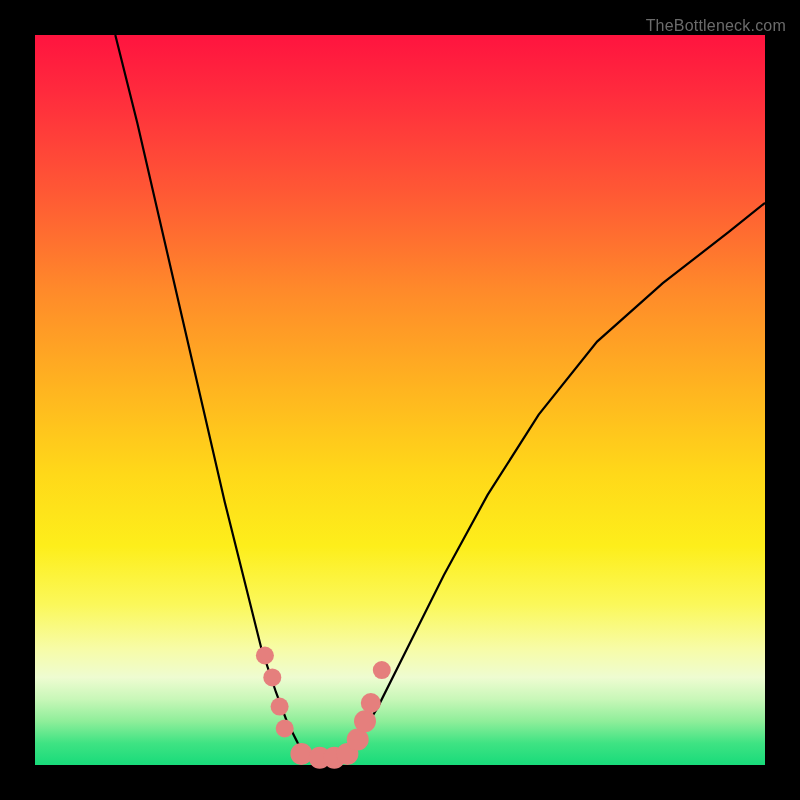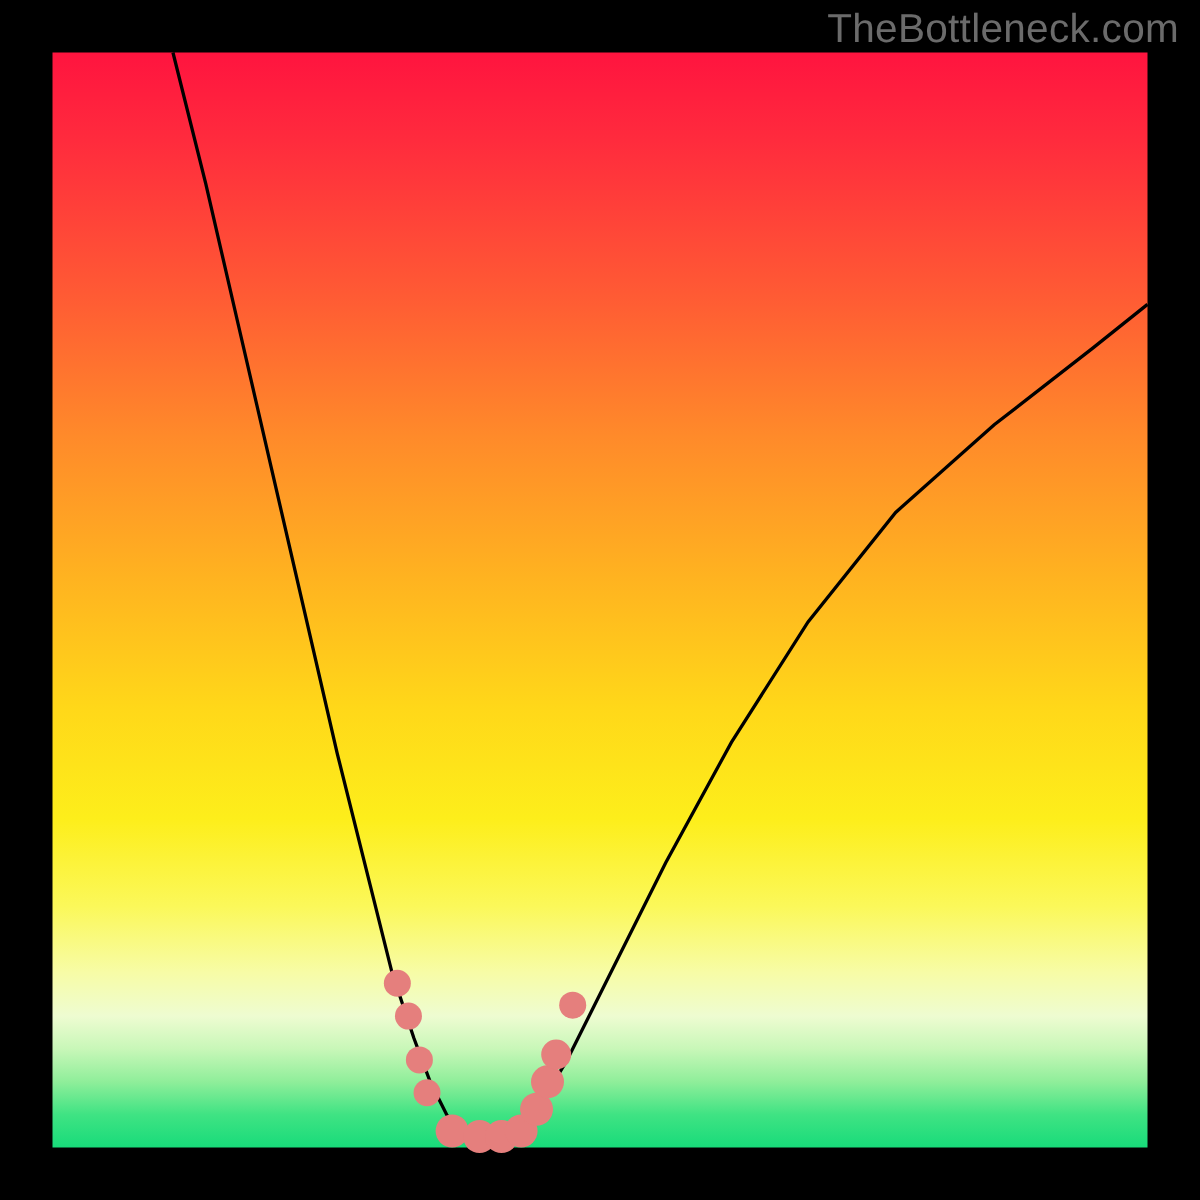--- a/index.html
+++ b/index.html
@@ -34,24 +34,24 @@
       #fbf85a 78%,
       #f7fca6 84%,
       #eefcd1 88%,
       #c8f7b8 91%,
       #8fee9a 94%,
       #3fe383 97%,
       #18db7a 100%);
   }
   .watermark {
     position: absolute;
-    top: 4px;
+    top: 17px;
     right: 14px;
     color: #6b6b6b;
-    font-size: 27px;
+    font-size: 16px;
     letter-spacing: 0.2px;
     font-weight: 500;
     user-select: none;
   }
   svg.curves {
     position: absolute;
     left: 35px;
     top: 35px;
     width: 730px;
     height: 730px;

